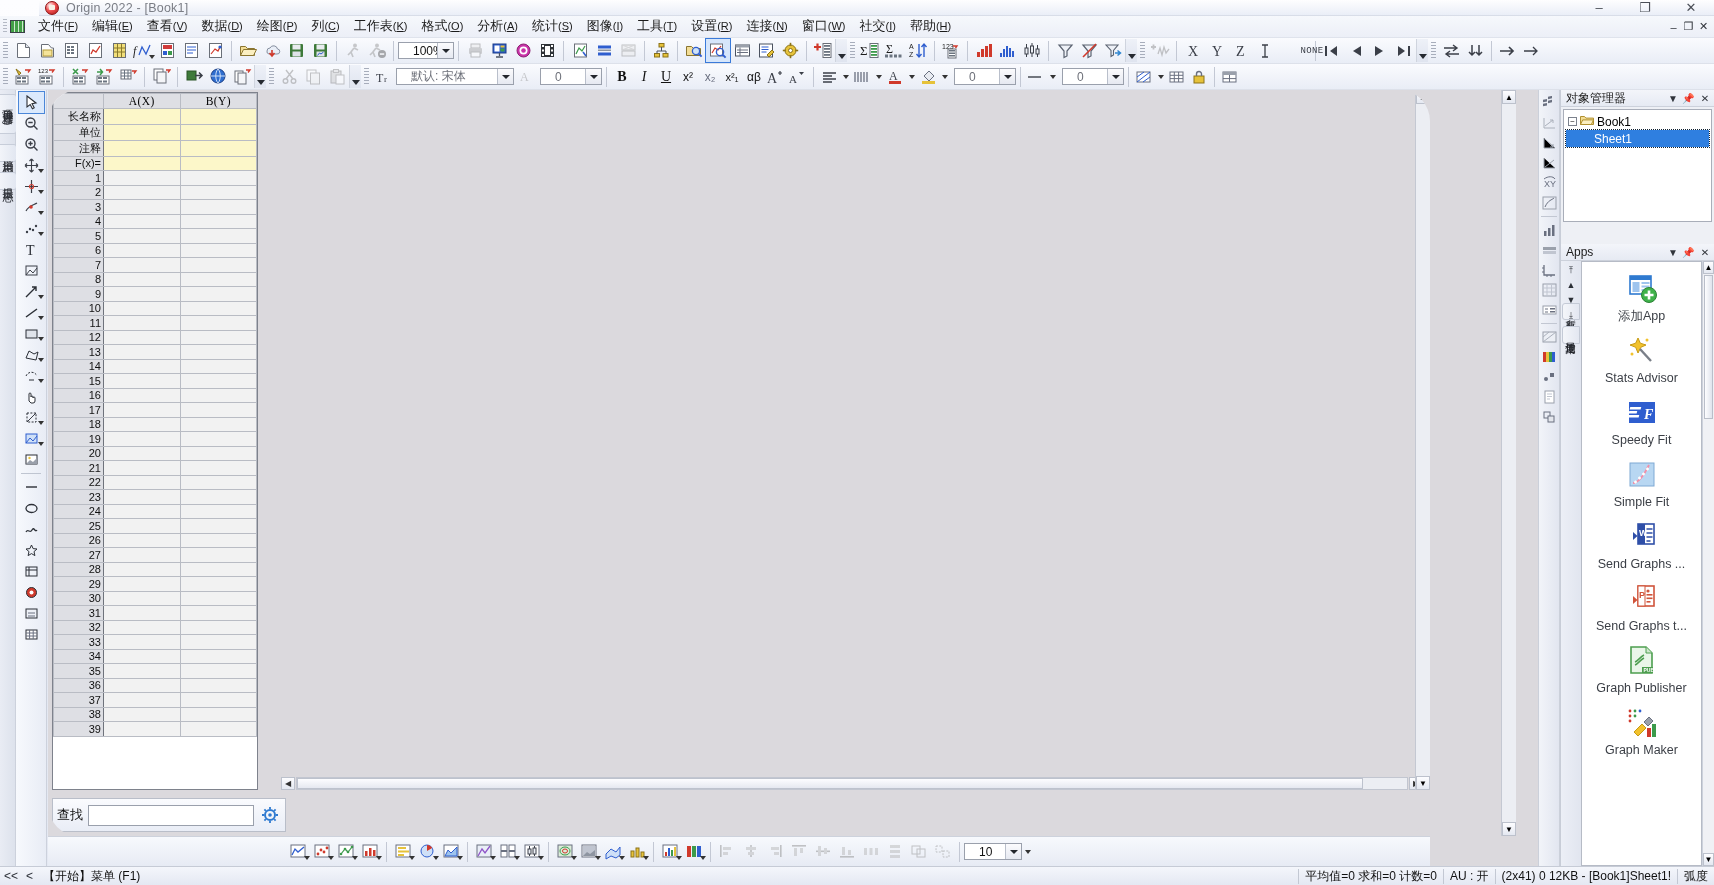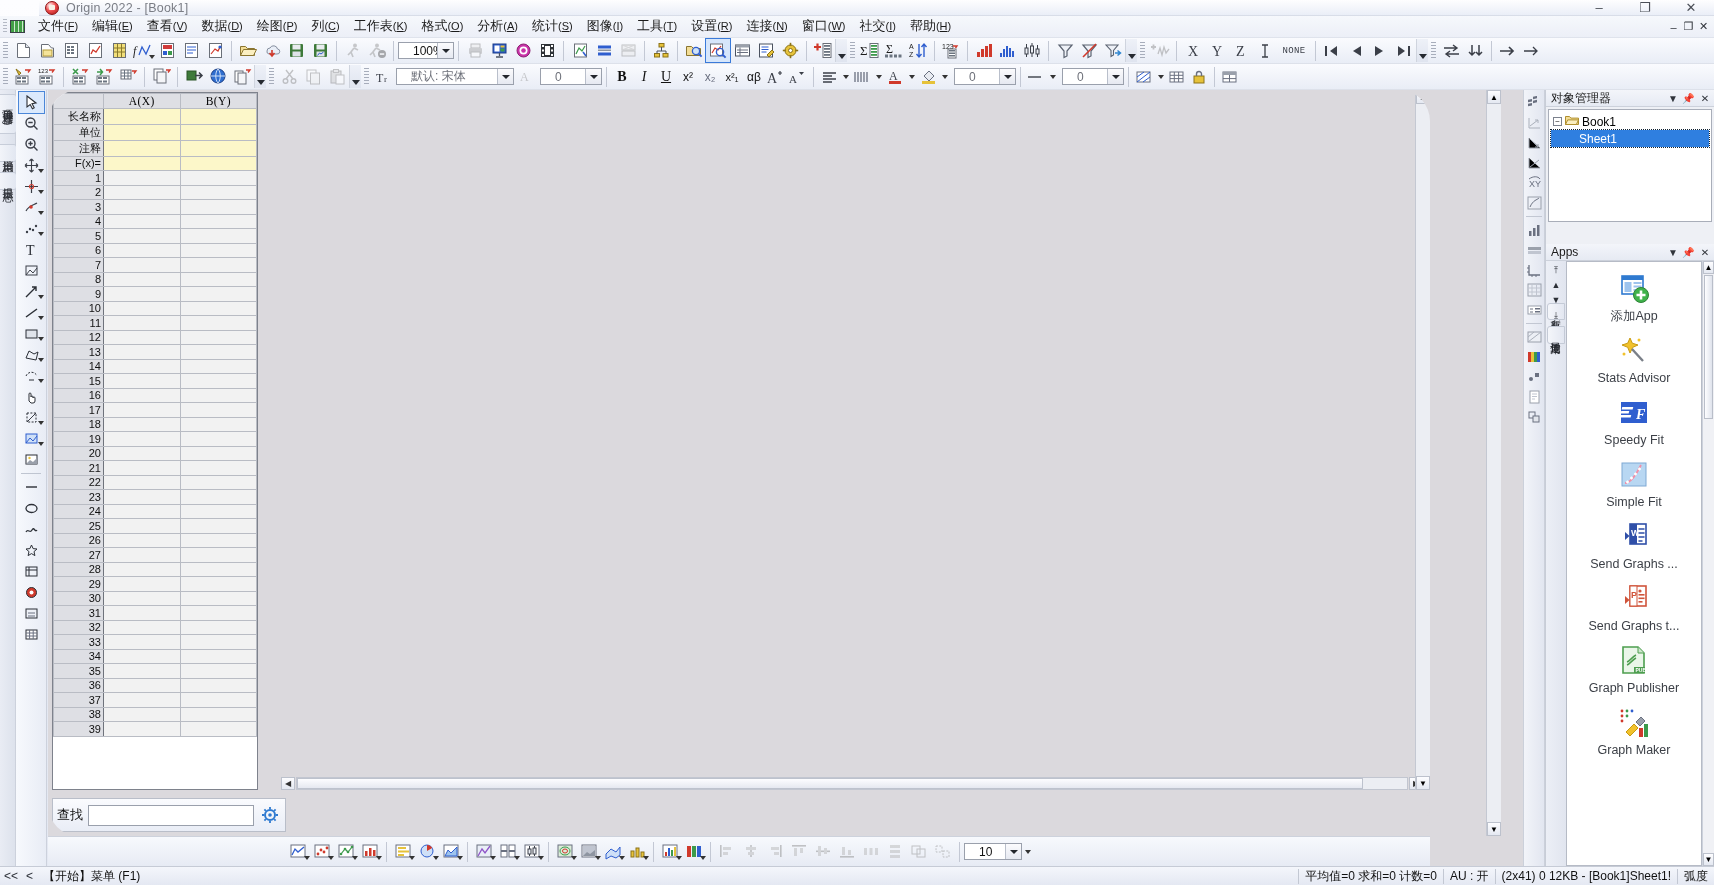--- a/index.html
+++ b/index.html
@@ -154,21 +154,21 @@
                    font-family:"Liberation Sans", sans-serif; }
   .findbar .gear { width:22px; height:22px; display:flex; align-items:center; justify-content:center; }
 
   
   .rightdock { width:284px; flex:none; display:flex; background:linear-gradient(to right,#e9ecf4,#e3e7f0); }
   .rdock-tools { width:22px; background:linear-gradient(to right,#f2f4f9,#e2e6f0); border-left:1px solid #cbd0da;
                  border-right:1px solid #cbd0da; display:flex; flex-direction:column; align-items:center; padding-top:3px; }
   .rtb { width:20px; height:20px; display:flex; align-items:center; justify-content:center; }
   .rsep { width:16px; height:1px; background:#c2c7d2; margin:3px 0; }
 
-  .rpanel { width:169px; flex:none; display:flex; flex-direction:column;
+  .rpanel { width:154px; flex:none; display:flex; flex-direction:column;
             background:#eef0f5; border-left:1px solid #c8cdd7; }
   .ptitle { height:17px; display:flex; align-items:center; padding:0 3px 0 5px; flex:none;
             background:linear-gradient(#f3f5fa,#e6eaf3); border-bottom:1px solid #ccd1db;
             font-size:12px; color:#1b1b1b; }
   .ptitle .acts { margin-left:auto; display:flex; gap:4px; align-items:center; }
   .ptitle .act { width:12px; height:13px; display:flex; align-items:center; justify-content:center;
                  font-size:10px; color:#30343b; }
 
   .omtree { flex:none; height:113px; background:#fff; border:1px solid #a9aeb9; margin:2px;
             font-size:12px; padding:3px 2px; overflow:hidden; }
@@ -637,21 +637,21 @@
         <svg width="15" height="16" viewBox="0 0 15 16">
           <text x="2" y="13" font-size="14" font-family="serif" fill="#3b3f48">Z</text>
         </svg>
       </div>
     <div class="tb">
         <svg width="12" height="16" viewBox="0 0 12 16">
           <path d="M6 2v12M3 2h6M3 14h6" stroke="#3b3f48" stroke-width="1.3"></path>
         </svg>
       </div>
     <div class="tb" style="width:34px">
-      <span style="font-family:'Liberation Mono',monospace;font-size:9px;color:#3b3f48;letter-spacing:.3px;">NONE</span>
+      <span style="font-family:'Liberation Mono',monospace;font-size:9px;color:#3b3f48;letter-spacing:.3px;padding-left:36px;">NONE</span>
       </div>
 
     <div class="tsep"></div>
     <div class="tb">
       <svg width="18" height="16" viewBox="0 0 18 16">
           <rect x="2" y="3" width="2" height="10" fill="#3b3f48"></rect>
           <path d="M14 3l-7 5 7 5z" fill="#3b3f48"></path>
         </svg>
       </div>
     <div class="tb">

